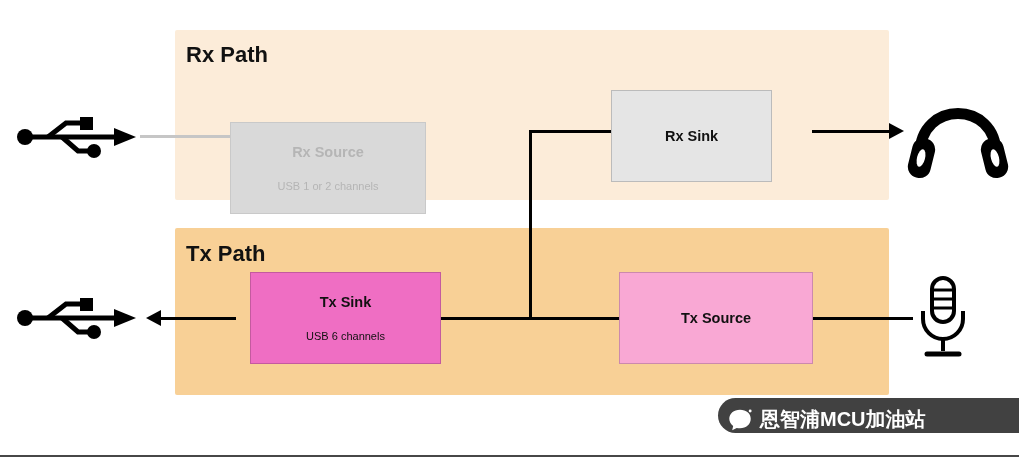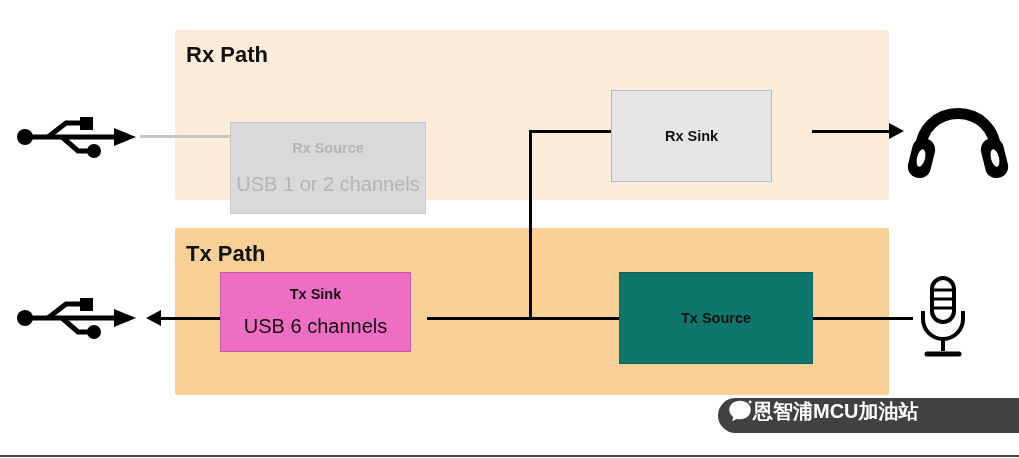--- a/index.html
+++ b/index.html
@@ -33,27 +33,27 @@
   .box {
     position: absolute;
     display: flex;
     flex-direction: column;
     justify-content: space-evenly;
     align-items: center;
     text-align: center;
     border: 1px solid rgba(0,0,0,0.18);
   }
   .box-title { font-size: 14.5px; font-weight: bold; color: #111111; }
-  .box-sub   { font-size: 20px; color: #111111; }
+  .box-sub   { font-size: 11px; color: #111111; }
 
   .box-rx-source { left: 230px; top: 94px;  width: 196px; height: 92px; background: #d9d9d9; border-color: #c9c9c9; margin-top: 28px; }
   .box-rx-source .box-title, .box-rx-source .box-sub { color: #b5b5b5; }
   .box-rx-sink   { left: 611px; top: 90px;  width: 161px; height: 92px; background: #e5e5e5; }
-  .box-tx-sink   { left: 220px; top: 272px; width: 191px; height: 80px; background: #ef6ec3; }
-  .box-tx-source { left: 619px; top: 272px; width: 194px; height: 92px; background: #0f766e; }
+  .box-tx-sink   { left: 250px; top: 272px; width: 191px; height: 92px; background: #ef6ec3; }
+  .box-tx-source { left: 619px; top: 272px; width: 194px; height: 92px; background: #f9a8d4; }
 
   .line { position: absolute; background: #000000; }
   .line-gray { background: #c6c6c6; }
 
   .arrow-r {
     position: absolute; width: 0; height: 0;
     border-top: 8px solid transparent;
     border-bottom: 8px solid transparent;
     border-left: 15px solid #000000;
   }
@@ -74,21 +74,22 @@
     letter-spacing: 0.5px;
   }
 
   .watermark {
     position: absolute;
     left: 718px; top: 398px;
     width: 301px; height: 35px;
     background: #414141;
     border-radius: 18px 0 0 18px;
     display: flex;
-    align-items: flex-start;
+    align-items: flex-end;
+    gap: 7px;
     padding-left: 9px;
     color: #ffffff;
   }
   .watermark-text {
     font-size: 20px;
     font-weight: bold;
     color: #ffffff;
     white-space: nowrap;
   }
 

